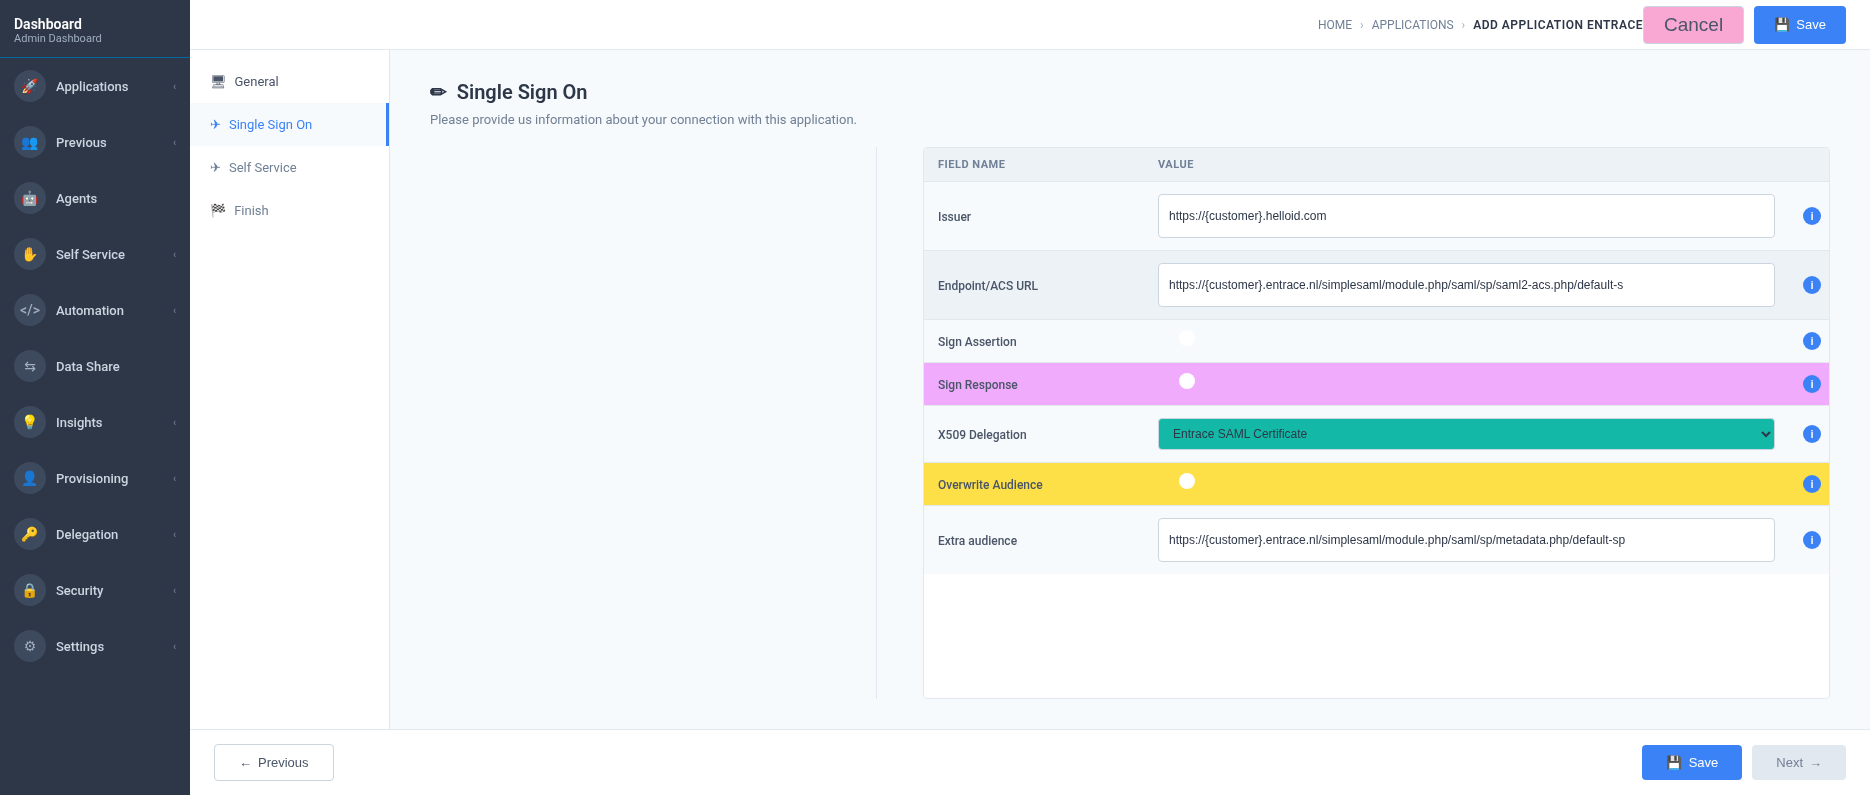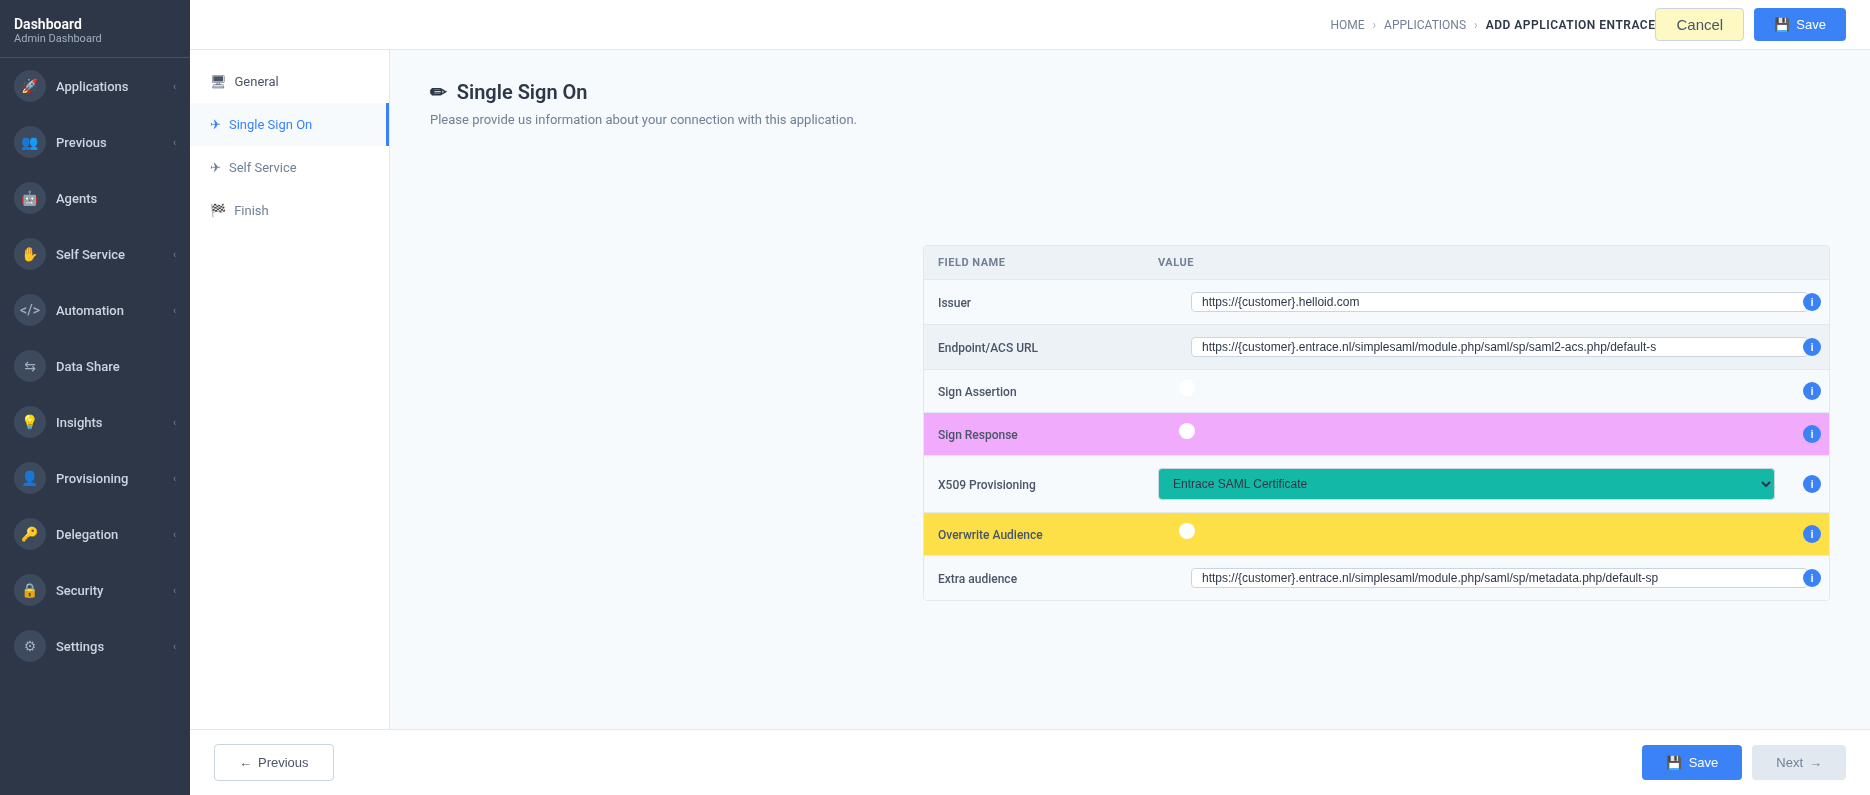--- a/index.html
+++ b/index.html
@@ -17,53 +17,53 @@
 
     
     .main { flex: 1; display: flex; flex-direction: column; overflow: hidden; }
 
     
     .topbar { background: #fff; padding: 0 24px; height: 50px; display: flex; align-items: center; justify-content: flex-end; border-bottom: 1px solid #e2e8f0; flex-shrink: 0; }
     .breadcrumb { display: flex; align-items: center; gap: 8px; font-size: 12px; color: #718096; }
     .breadcrumb-sep { color: #a0aec0; }
     .breadcrumb-current { color: #2d3748; font-weight: 600; font-size: 12px; text-transform: uppercase; letter-spacing: 0.5px; }
     .topbar-actions { display: flex; gap: 10px; }
-    .btn-cancel { padding: 7px 20px; border: 1px solid #cbd5e0; background: #fef9c3; color: #4a5568; border-radius: 4px; cursor: pointer; font-size: 15px; }
+    .btn-cancel { padding: 7px 20px; border: 1px solid #cbd5e0; background: #f9a8d4; color: #4a5568; border-radius: 4px; cursor: pointer; font-size: 19px; }
     .btn-save { padding: 7px 20px; border: none; background: #3b82f6; color: #fff; border-radius: 4px; cursor: pointer; font-size: 13px; display: flex; align-items: center; gap: 6px; }
 
     
     .content { display: flex; flex: 1; overflow: hidden; }
 
     
     .wizard-sidebar { width: 200px; background: #fff; border-right: 1px solid #e2e8f0; padding: 10px 0; flex-shrink: 0; }
     .wizard-step { display: flex; align-items: center; padding: 14px 20px; cursor: pointer; color: #718096; font-size: 13px; gap: 8px; position: relative; }
     .wizard-step.active { background: #f7fafc; color: #3b82f6; border-right: 3px solid #3b82f6; }
     .wizard-step.completed { color: #4a5568; }
     .wizard-step-icon { font-size: 13px; }
 
     
     .form-area { flex: 1; background: #f7fafc; padding: 30px 40px; overflow-y: auto; display: flex; flex-direction: column; }
     .form-header { margin-bottom: 20px; }
     .form-title { font-size: 20px; font-weight: 600; color: #2d3748; display: flex; align-items: center; gap: 10px; margin-bottom: 8px; }
     .form-description { color: #718096; font-size: 13px; }
 
-    .form-content { display: flex; gap: 16px; flex: 1; align-items: center; }
+    .form-content { display: flex; gap: 16px; flex: 1; }
     .form-left { flex: 1; max-width: 400px; }
     .divider-v { width: 1px; background: #e2e8f0; margin: 0 30px; }
 
     
     .sso-table { flex: 1; background: #fff; border: 1px solid #e2e8f0; border-radius: 4px; overflow: hidden; }
     .sso-table-header { display: grid; grid-template-columns: 220px 1fr 40px; background: #edf2f7; border-bottom: 1px solid #e2e8f0; }
     .sso-table-header-cell { padding: 10px 14px; font-size: 11px; font-weight: 700; color: #718096; text-transform: uppercase; letter-spacing: 0.5px; }
     .sso-row { display: grid; grid-template-columns: 220px 1fr 40px; border-bottom: 1px solid #e2e8f0; align-items: center; }
     .sso-row:nth-child(even) { background: #f7fafc; }
     .sso-row:last-child { border-bottom: none; }
     .sso-cell { padding: 12px 14px; }
     .sso-field-name { font-size: 12px; color: #4a5568; font-weight: 500; }
-    .sso-input { width: 100%; padding: 2px 10px; border: 1px solid #cbd5e0; border-radius: 4px; font-size: 12px; color: #2d3748; outline: none; margin-left: 33px; }
+    .sso-input { width: 100%; padding: 14px 10px; border: 1px solid #cbd5e0; border-radius: 4px; font-size: 12px; color: #2d3748; outline: none; }
     .sso-select { width: 100%; padding: 7px 10px; border: 1px solid #cbd5e0; border-radius: 4px; font-size: 12px; color: #2d3748; background: #14b8a6; outline: none; appearance: auto; }
     .info-icon { width: 18px; height: 18px; border-radius: 50%; background: #3b82f6; color: #fff; font-size: 10px; font-weight: 700; display: flex; align-items: center; justify-content: center; cursor: pointer; }
 
     
     .toggle { position: relative; width: 40px; height: 22px; }
     .toggle input { opacity: 0; width: 0; height: 0; }
     .toggle-slider { position: absolute; top: 0; left: 0; right: 0; bottom: 0; background: #48bb78; border-radius: 22px; cursor: pointer; transition: 0.3s; }
     .toggle-slider:before { position: absolute; content: ''; height: 16px; width: 16px; left: 3px; bottom: 3px; background: #fff; border-radius: 50%; transition: 0.3s; transform: translateX(18px); }
 
     
@@ -277,21 +277,21 @@
                 <span class="toggle-slider"></span>
               </label>
             </div>
             <div class="sso-cell">
               <div class="info-icon">i</div>
             </div>
           </div>
 
           <div class="sso-row">
             <div class="sso-cell">
-              <span class="sso-field-name">X509 Provisioning</span>
+              <span class="sso-field-name">X509 Delegation</span>
             </div>
             <div class="sso-cell">
               <select class="sso-select">
                 <option>Entrace SAML Certificate</option>
               </select>
             </div>
             <div class="sso-cell">
               <div class="info-icon">i</div>
             </div>
           </div>

